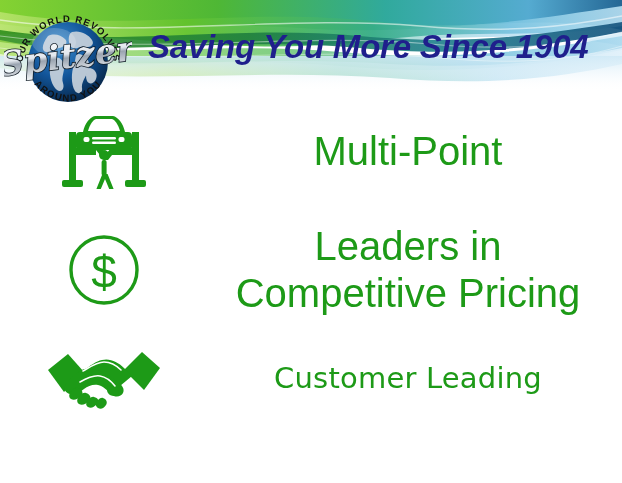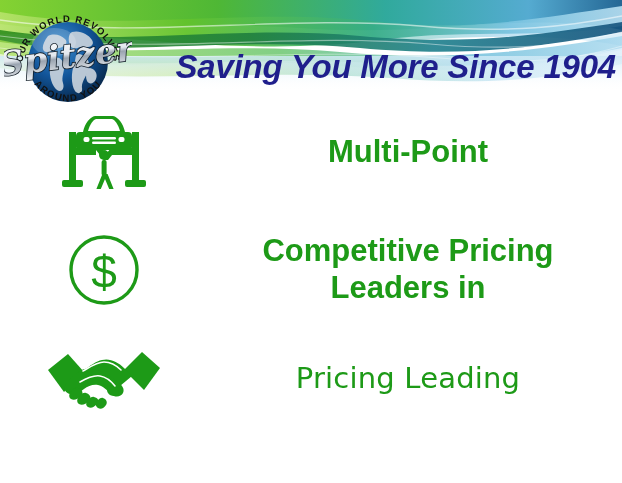--- a/index.html
+++ b/index.html
@@ -40,23 +40,23 @@
     top: 2px;
     width: 128px;
     height: 116px;
   }
   #logo svg { display: block; width: 128px; height: 116px; }
 
   
   #headline {
     position: absolute;
     left: 148px;
-    top: 48px;
+    top: 28px;
     width: 468px;
-    text-align: right;
+    text-align: left;
     font-family: "Liberation Sans", sans-serif;
     font-size: 33px;
     font-weight: bold;
     font-style: italic;
     color: #1f1f8c;
     letter-spacing: -0.2px;
     white-space: nowrap;
   }
 
   
@@ -84,22 +84,22 @@
     color: #1d9a17;
     line-height: 1.18;
     padding-right: 14px;
   }
   .feature-text .line { display: block; white-space: nowrap; }
 
   
   #row-inspection .feature-text,
   #row-pricing .feature-text {
     font-family: "Liberation Sans", sans-serif;
-    font-size: 31px;
-    font-weight: bold;
+    font-size: 40px;
+    font-weight: normal;
   }
   
   #row-service .feature-text {
     font-family: "DejaVu Sans", sans-serif;
     font-size: 29px;
     font-weight: normal;
     letter-spacing: 0.2px;
     line-height: 1.45;
   }
 
@@ -269,22 +269,22 @@
   <div class="feature-row" id="row-pricing">
 
     <div class="feature-icon">
       <svg class="icon-svg" width="80" height="80" viewBox="0 0 80 80" aria-hidden="true">
         <circle cx="40" cy="40" r="33" fill="none" stroke="#1d9a17" stroke-width="3.4"></circle>
         <text x="40" y="58" text-anchor="middle" font-family="'Liberation Sans', sans-serif" font-size="46" font-weight="normal" fill="#1d9a17">$</text>
       </svg>
     </div>
 
     <div class="feature-text">
+      <span class="line">Leaders in</span>
       <span class="line">Competitive Pricing</span>
-      <span class="line">Leaders in</span>
     </div>
   </div>
 
   <div class="feature-row" id="row-service">
 
     <div class="feature-icon">
       <svg class="icon-svg" width="116" height="72" viewBox="0 0 116 72" aria-hidden="true">
         <g fill="#1d9a17">
 
           <path d="M2,28 L22,12 L38,30 L18,50 Z"></path>
@@ -309,17 +309,17 @@
         </g>
 
         <g fill="none" stroke="#ffffff" stroke-width="1.6" stroke-linecap="round">
           <path d="M37,29 C44,25 51,20 58,20 C64,20 70,23 75,28"></path>
           <path d="M34,40 C41,36 48,33 54,34 C60,35 65,39 69,44"></path>
         </g>
       </svg>
     </div>
 
     <div class="feature-text">
-      <span class="line">Pricing Leading</span>
+      <span class="line">Customer Leading</span>
     </div>
   </div>
 
 </div>
 
 </body></html>

